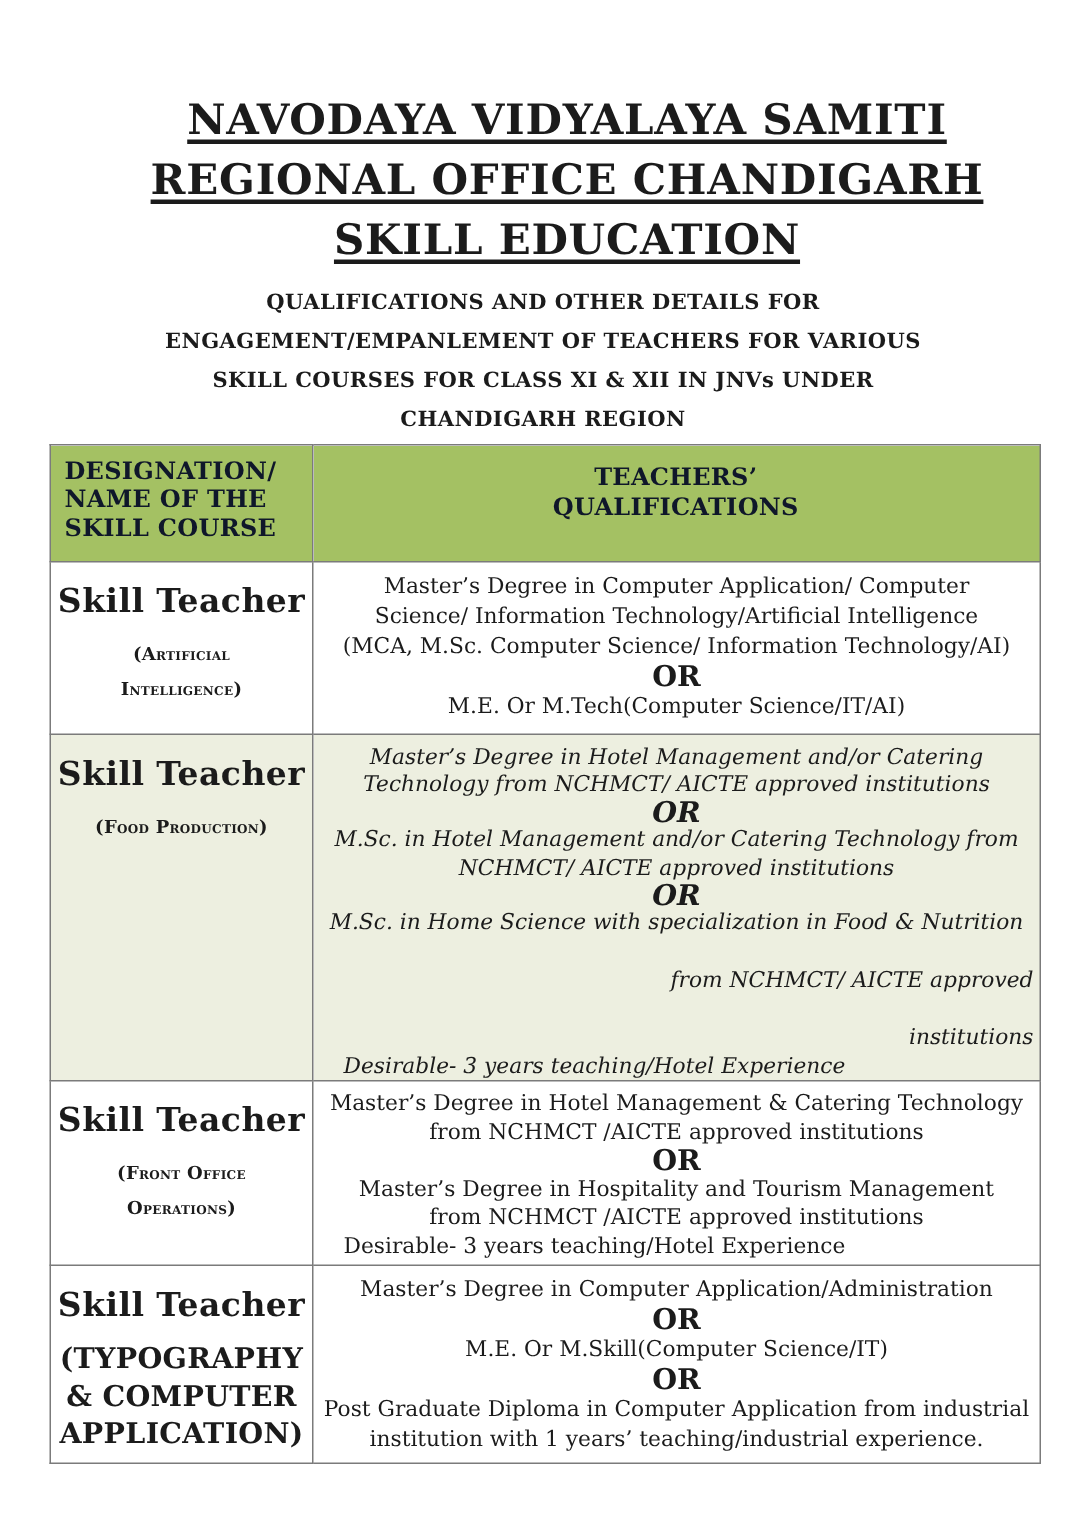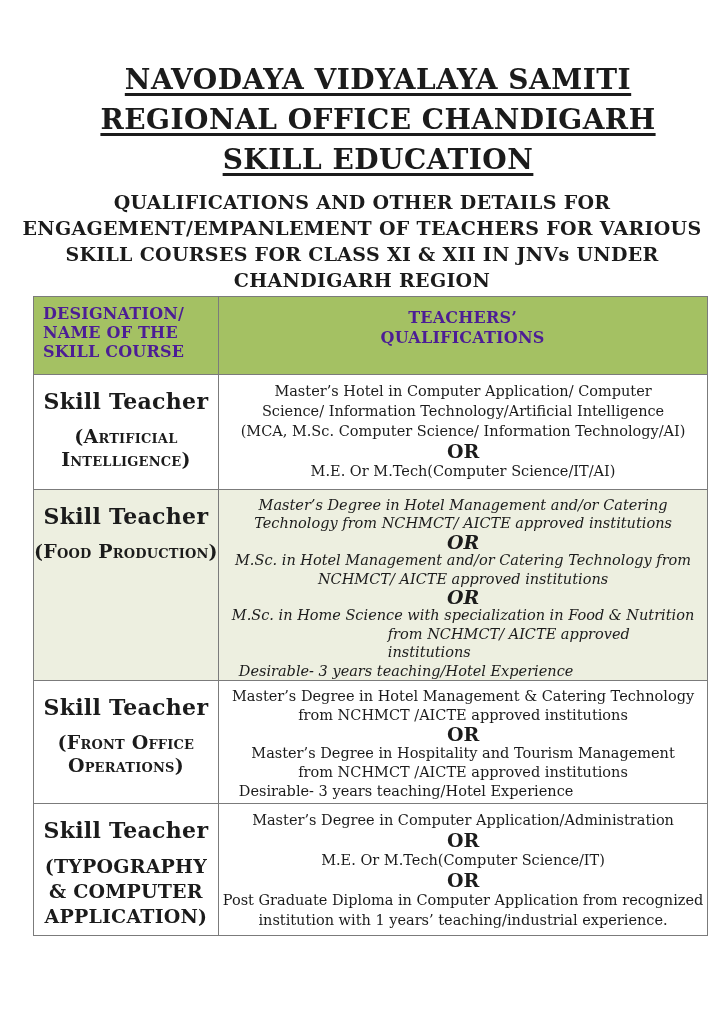--- a/index.html
+++ b/index.html
@@ -22,39 +22,39 @@
     font-weight: bold;
     line-height: 40px;
     letter-spacing: 0.5px;
     text-decoration: underline;
     text-decoration-thickness: 3px;
     text-underline-offset: 4px;
   }
   .subtitle {
     margin-top: 9px;
     text-align: center;
-    font-size: 19px;
+    font-size: 14px;
     font-weight: bold;
     line-height: 26px;
     letter-spacing: 0.3px;
     white-space: pre-line;
   }
   table.doc-table {
     border-collapse: collapse;
     table-layout: fixed;
     margin: 3px 0 0 33px;
   }
   .doc-table th, .doc-table td {
     border: 1px solid #7b7b7b;
     vertical-align: top;
     padding: 0;
     overflow: hidden;
   }
   .doc-table thead tr { height: 78px; }
-  .doc-table th { background: #a4c163; font-size: 16px; color: #4c1d95; }
+  .doc-table th { background: #a4c163; font-size: 16px; color: #0f172a; }
   th.th-left {
     width: 175px;
     text-align: left;
     padding: 7px 2px 0 9px;
     line-height: 19px;
     white-space: pre-line;
     letter-spacing: 0.2px;
   }
   th.th-right {
     width: 485px;
@@ -66,26 +66,26 @@
   }
   td.course { text-align: center; padding-top: 13px; }
   .course-title { font-size: 22px; font-weight: bold; letter-spacing: 0.3px; }
   .course-name {
     margin-top: 11px;
     font-weight: bold;
     white-space: pre;
     line-height: 23px;
     letter-spacing: 0.2px;
   }
-  .course-name.smallcaps { font-variant: small-caps; font-size: 19px; }
+  .course-name.smallcaps { font-variant: small-caps; font-size: 12px; }
   .course-name.caps { font-size: 19px; line-height: 25px; }
   td.quals { padding: 6px 4px 0 4px; font-size: 14.5px; }
   .q-line { text-align: center; line-height: 20px; white-space: nowrap; }
   .q-line.left { text-align: left; padding-left: 16px; }
-  .q-line.indent { text-align: left; padding-left: 165px; }
+  .q-line.indent { text-align: right; padding-left: 165px; margin-top: 20px; }
   .q-line.bold { font-weight: bold; font-size: 19px; }
   tbody tr:nth-child(1) { height: 115px; }
   tbody tr:nth-child(2) { height: 189px; }
   tbody tr:nth-child(3) { height: 123px; }
   tbody tr:nth-child(4) { height: 132px; }
   tbody tr:nth-child(2) td { background: #edefe0; }
   tbody tr:nth-child(2) .q-line { line-height: 18.4px; font-style: italic; }
   tbody tr:nth-child(3) .q-line { line-height: 19px; }
 </style>
 </head>
@@ -117,21 +117,21 @@
     </tr>
   </thead>
   <tbody id="table-body">
       <tr>
         <td class="course">
           <div class="course-title">Skill Teacher</div>
           <div class="course-name smallcaps">(Artificial
 Intelligence)</div>
         </td>
         <td class="quals">
-          <div class="q-line center">Master’s Hotel in Computer Application/ Computer</div>
+          <div class="q-line center">Master’s Degree in Computer Application/ Computer</div>
           <div class="q-line center">Science/ Information Technology/Artificial Intelligence</div>
           <div class="q-line center">(MCA, M.Sc. Computer Science/ Information Technology/AI)</div>
           <div class="q-line center bold">OR</div>
           <div class="q-line center">M.E. Or M.Tech(Computer Science/IT/AI)</div>
         </td>
       </tr>
       <tr>
         <td class="course">
           <div class="course-title">Skill Teacher</div>
           <div class="course-name smallcaps">(Food Production)</div>
@@ -167,20 +167,20 @@
       <tr>
         <td class="course">
           <div class="course-title">Skill Teacher</div>
           <div class="course-name caps">(TYPOGRAPHY
 &amp; COMPUTER
 APPLICATION)</div>
         </td>
         <td class="quals">
           <div class="q-line center">Master’s Degree in Computer Application/Administration</div>
           <div class="q-line center bold">OR</div>
-          <div class="q-line center">M.E. Or M.Tech(Computer Science/IT)</div>
+          <div class="q-line center">M.E. Or M.Skill(Computer Science/IT)</div>
           <div class="q-line center bold">OR</div>
-          <div class="q-line center">Post Graduate Diploma in Computer Application from recognized</div>
+          <div class="q-line center">Post Graduate Diploma in Computer Application from industrial</div>
           <div class="q-line center">institution with 1 years’ teaching/industrial experience.</div>
         </td>
       </tr>
     </tbody>
 </table>
 
 </body></html>

